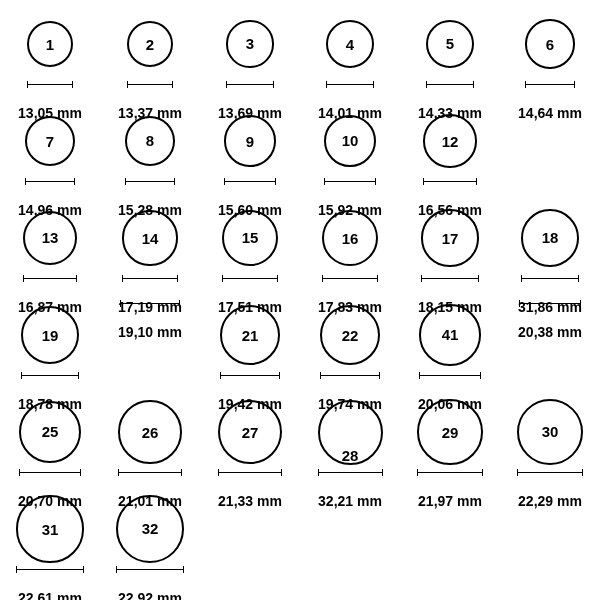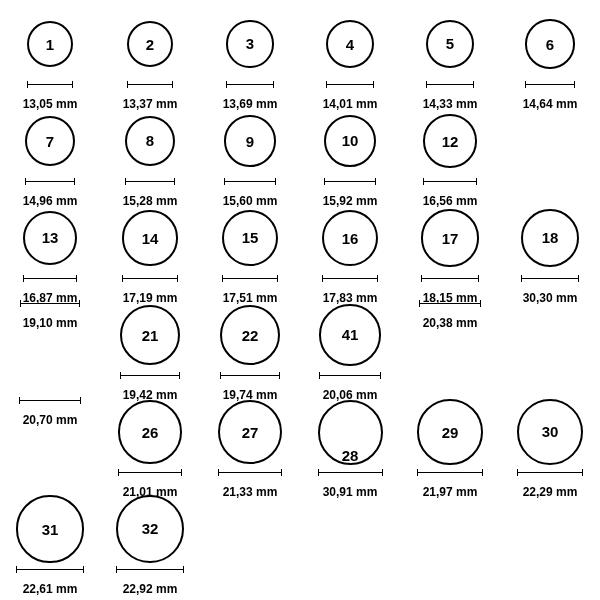--- a/index.html
+++ b/index.html
@@ -78,24 +78,24 @@
   .dim-bar::after { right: 0; }
   .dim-line {
     position: absolute;
     top: 3px;
     left: 0;
     right: 0;
     height: 1px;
     background: #000000;
   }
   .dim-text {
-    font-size: 12px;
+    font-size: 14px;
     font-weight: bold;
     line-height: 1.1;
-    margin-top: 10px;
+    margin-top: 18px;
     white-space: nowrap;
   }
 </style>
 </head>
 <body>
 
 <div id="chart">
     <div class="size-row">
       <div class="size-cell">
         <div class="ring-wrap">
@@ -312,26 +312,39 @@
       <div class="size-cell">
         <div class="ring-wrap">
           <div class="ring" style="width: 57.9px; height: 57.9px;">
             <span class="ring-label">18</span>
           </div>
         </div>
         <div class="dim">
           <div class="dim-bar" style="width: 57.9px;">
             <div class="dim-line"></div>
           </div>
-          <div class="dim-text">30,30 mm</div>
+          <div class="dim-text">31,86 mm</div>
         </div>
       </div>
     </div>
     <div class="size-row">
       <div class="size-cell">
+        <div class="ring-wrap">
+          <div class="ring" style="width: 58.6px; height: 58.6px;">
+            <span class="ring-label">19</span>
+          </div>
+        </div>
+        <div class="dim">
+          <div class="dim-bar" style="width: 58.6px;">
+            <div class="dim-line"></div>
+          </div>
+          <div class="dim-text">18,78 mm</div>
+        </div>
+      </div>
+      <div class="size-cell">
         <div class="dim">
           <div class="dim-bar" style="width: 59.3px;">
             <div class="dim-line"></div>
           </div>
           <div class="dim-text">19,10 mm</div>
         </div>
       </div>
       <div class="size-cell">
         <div class="ring-wrap">
           <div class="ring" style="width: 60px; height: 60px;">
@@ -375,20 +388,25 @@
         <div class="dim">
           <div class="dim-bar" style="width: 62.2px;">
             <div class="dim-line"></div>
           </div>
           <div class="dim-text">20,38 mm</div>
         </div>
       </div>
     </div>
     <div class="size-row">
       <div class="size-cell">
+        <div class="ring-wrap">
+          <div class="ring" style="width: 62.9px; height: 62.9px;">
+            <span class="ring-label">25</span>
+          </div>
+        </div>
         <div class="dim">
           <div class="dim-bar" style="width: 62.9px;">
             <div class="dim-line"></div>
           </div>
           <div class="dim-text">20,70 mm</div>
         </div>
       </div>
       <div class="size-cell">
         <div class="ring-wrap">
           <div class="ring" style="width: 63.5px; height: 63.5px;">
@@ -418,21 +436,21 @@
       <div class="size-cell">
         <div class="ring-wrap">
           <div class="ring" style="width: 65px; height: 65px; align-items: flex-end;">
             <span class="ring-label">28</span>
           </div>
         </div>
         <div class="dim">
           <div class="dim-bar" style="width: 65px;">
             <div class="dim-line"></div>
           </div>
-          <div class="dim-text">30,91 mm</div>
+          <div class="dim-text">32,21 mm</div>
         </div>
       </div>
       <div class="size-cell">
         <div class="ring-wrap">
           <div class="ring" style="width: 65.7px; height: 65.7px;">
             <span class="ring-label">29</span>
           </div>
         </div>
         <div class="dim">
           <div class="dim-bar" style="width: 65.7px;">

